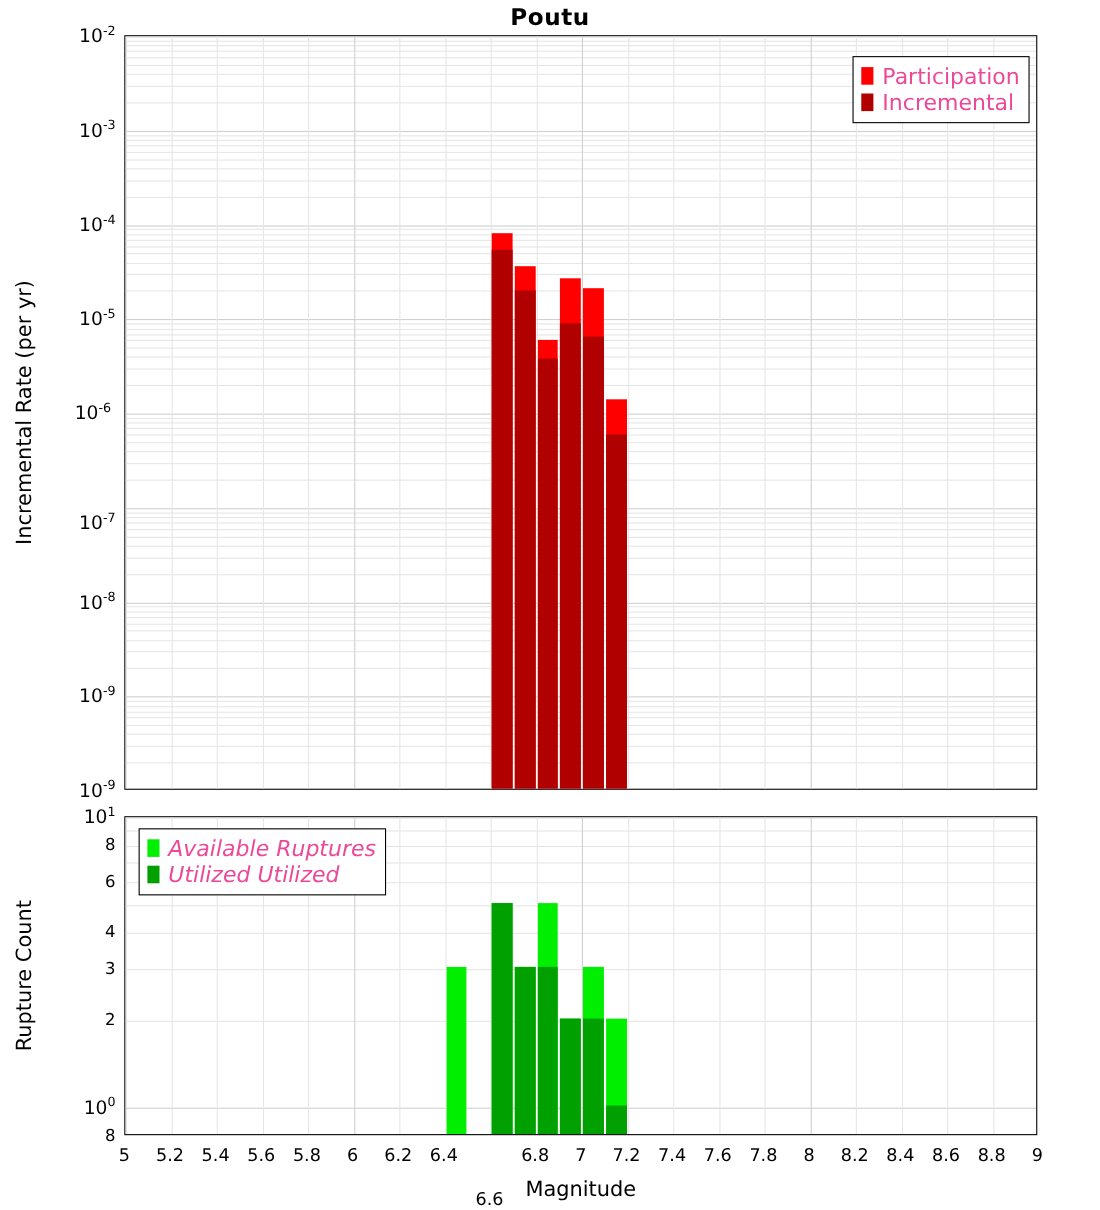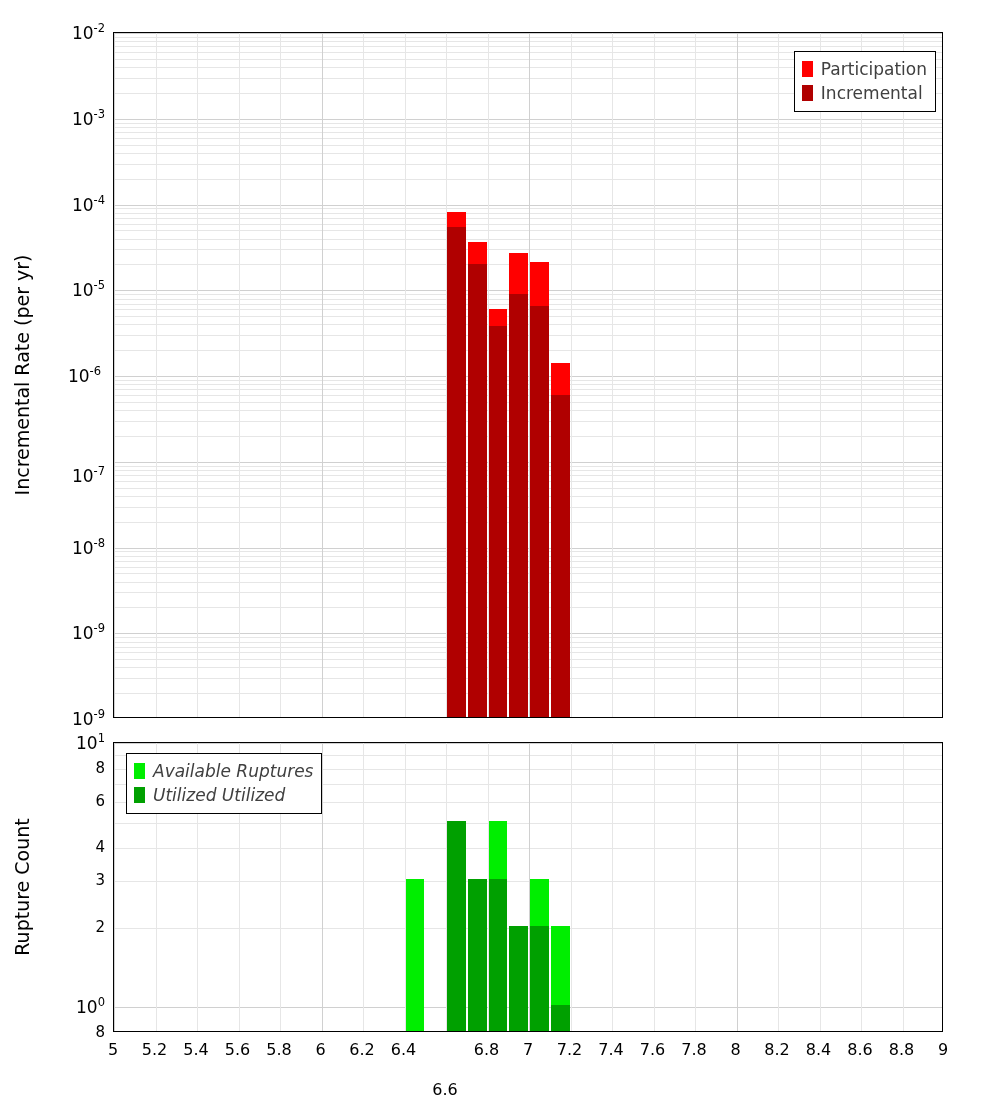--- a/index.html
+++ b/index.html
@@ -131,32 +131,33 @@
     align-items: center;
     height: 24px;
   }
   .legend-swatch {
     width: 11px;
     height: 16px;
     margin-right: 8px;
     flex: none;
   }
   .legend-label {
-    font-size: 17px;
-    color: #404040;
+    font-size: 20px;
+    color: #ec4899;
     white-space: nowrap;
   }
   #legend-top { right: 6px; top: 18px; }
   #legend-bottom { left: 12px; top: 10px; font-style: italic; }
 </style>
 </head>
 <body>
 
 <div id="root">
 
+  <div class="chart-title">Poutu</div>
 
   <div class="plot" id="plot-top">
     <div id="top-grid">
         <div class="gridline-h" style="top: 660.187px;"></div>
         <div class="gridline-h" style="top: 645.087px;"></div>
         <div class="gridline-h" style="top: 634.373px;"></div>
         <div class="gridline-h" style="top: 626.063px;"></div>
         <div class="gridline-h" style="top: 619.274px;"></div>
         <div class="gridline-h" style="top: 613.533px;"></div>
         <div class="gridline-h" style="top: 608.56px;"></div>
@@ -374,14 +375,15 @@
       <div class="tick-label xtick" style="left: 735.5px; top: 1040px;">8</div>
       <div class="tick-label xtick" style="left: 777px; top: 1040px;">8.2</div>
       <div class="tick-label xtick" style="left: 818.5px; top: 1040px;">8.4</div>
       <div class="tick-label xtick" style="left: 860px; top: 1040px;">8.6</div>
       <div class="tick-label xtick" style="left: 901.5px; top: 1040px;">8.8</div>
       <div class="tick-label xtick" style="left: 943px; top: 1040px;">9</div>
     </div>
 
   <div class="axis-title-y" id="ytitle-top" style="left: 0px; top: 375px; transform: translate(-50%, -50%) rotate(-90deg); margin-left: 22px;">Incremental Rate (per yr)</div>
   <div class="axis-title-y" id="ytitle-bottom" style="left: 0px; top: 887px; transform: translate(-50%, -50%) rotate(-90deg); margin-left: 22px;">Rupture Count</div>
+  <div class="axis-title-x" id="xtitle" style="left: 113px; width: 830px; top: 1070px;">Magnitude</div>
 
 </div>
 
 </body></html>

